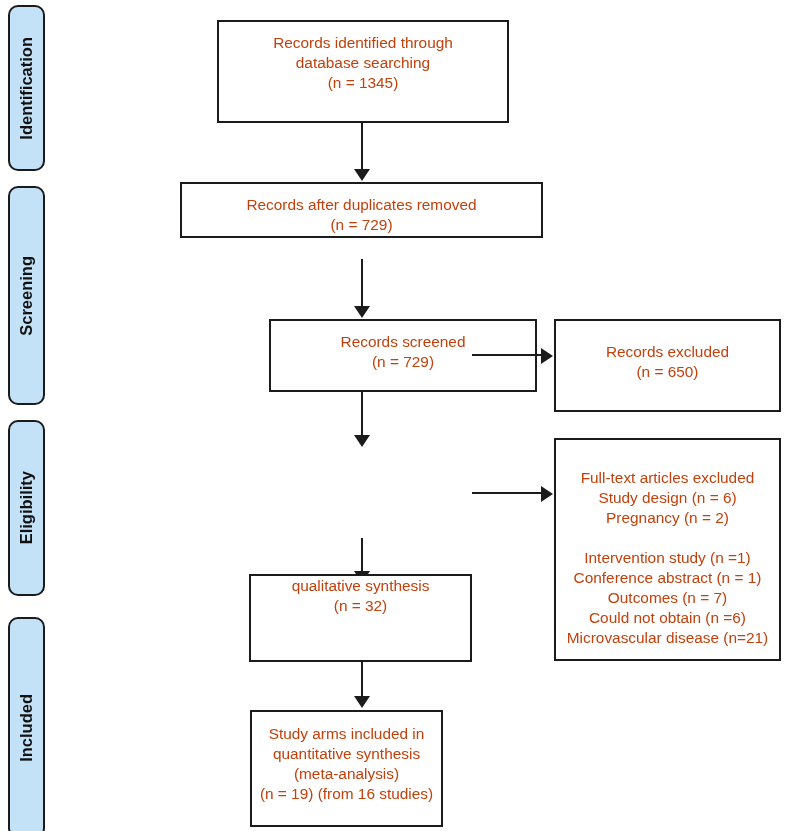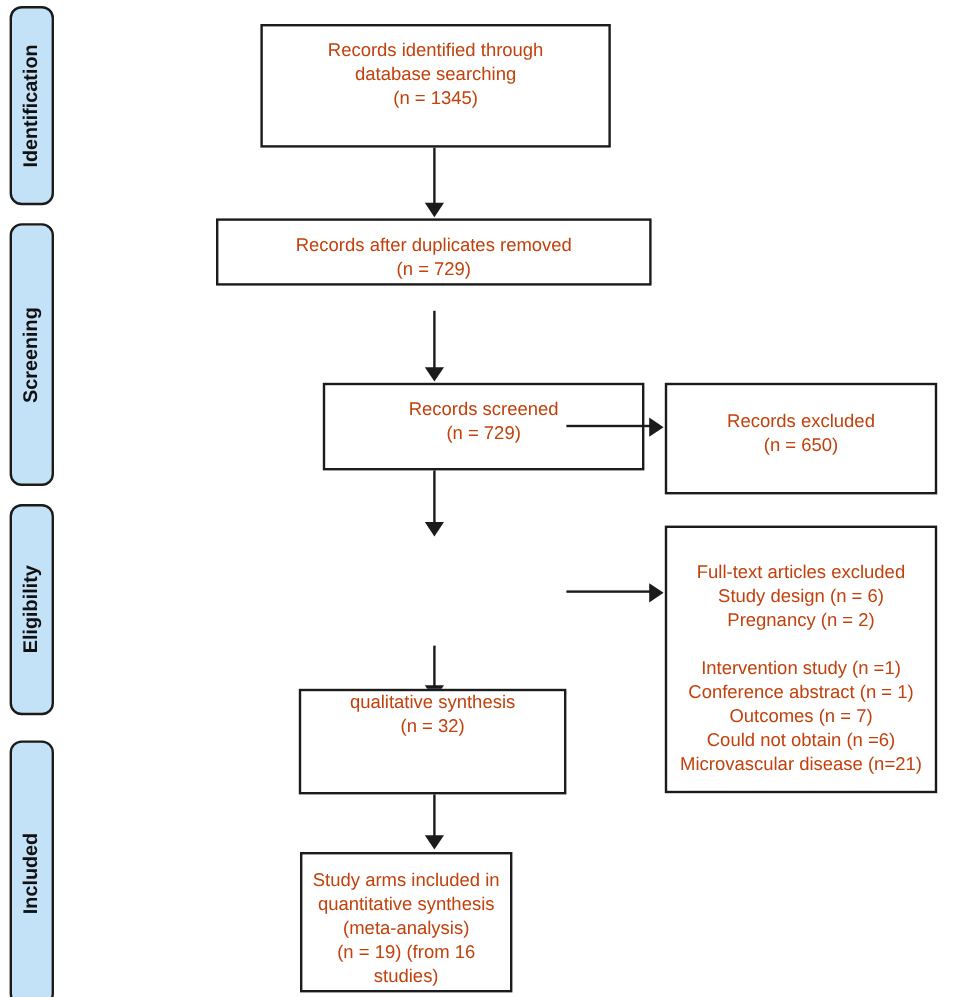--- a/index.html
+++ b/index.html
@@ -166,20 +166,20 @@
   <div class="arrow-down" style="left:354px; top:571px;"></div>
 
   <div class="flow-box align-center" style="left:249px; top:574px; width:223px; height:88px;">
     <span class="box-text">qualitative synthesis
 (n = 32)</span>
   </div>
 
   <div class="v-line" style="left:361px; top:662px; height:36px;"></div>
   <div class="arrow-down" style="left:354px; top:696px;"></div>
 
-  <div class="flow-box align-top" style="left:250px; top:710px; width:177px; height:117px; padding-top:12px;">
+  <div class="flow-box align-top" style="left:250px; top:710px; width:193px; height:117px; padding-top:12px;">
     <span class="box-text">Study arms included in
 quantitative synthesis
 (meta-analysis)
 (n = 19) (from 16 studies)</span>
   </div>
 
 </div>
 
 </body></html>

